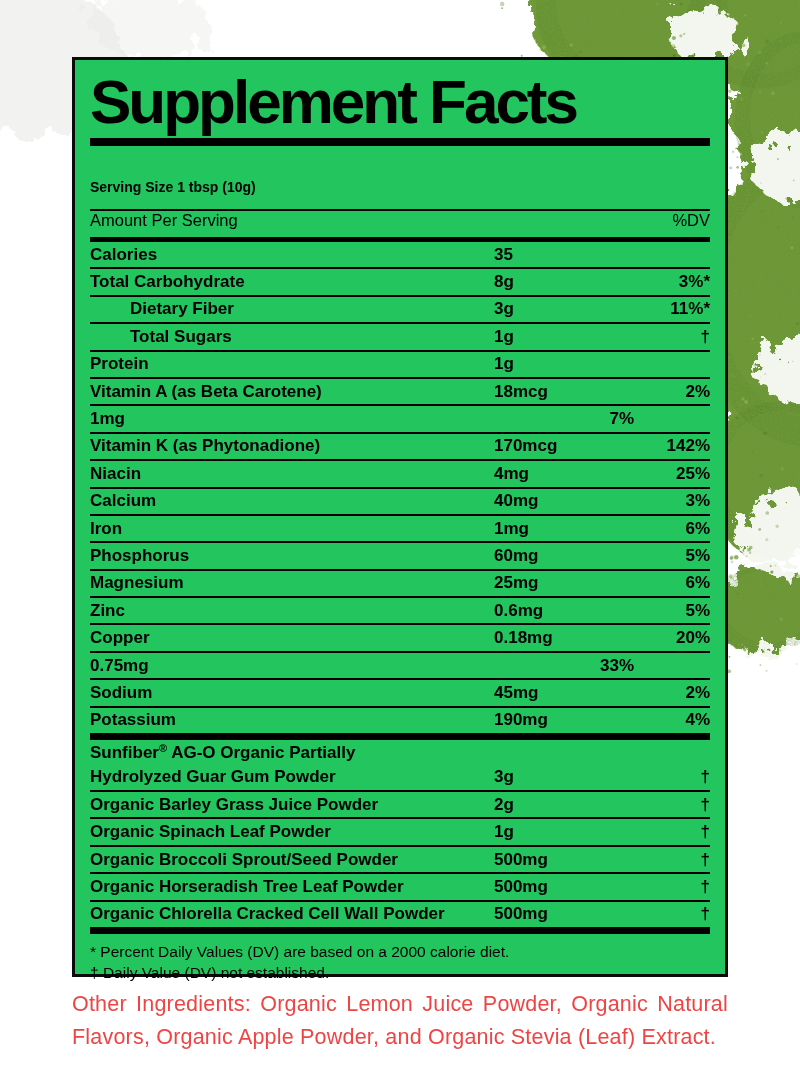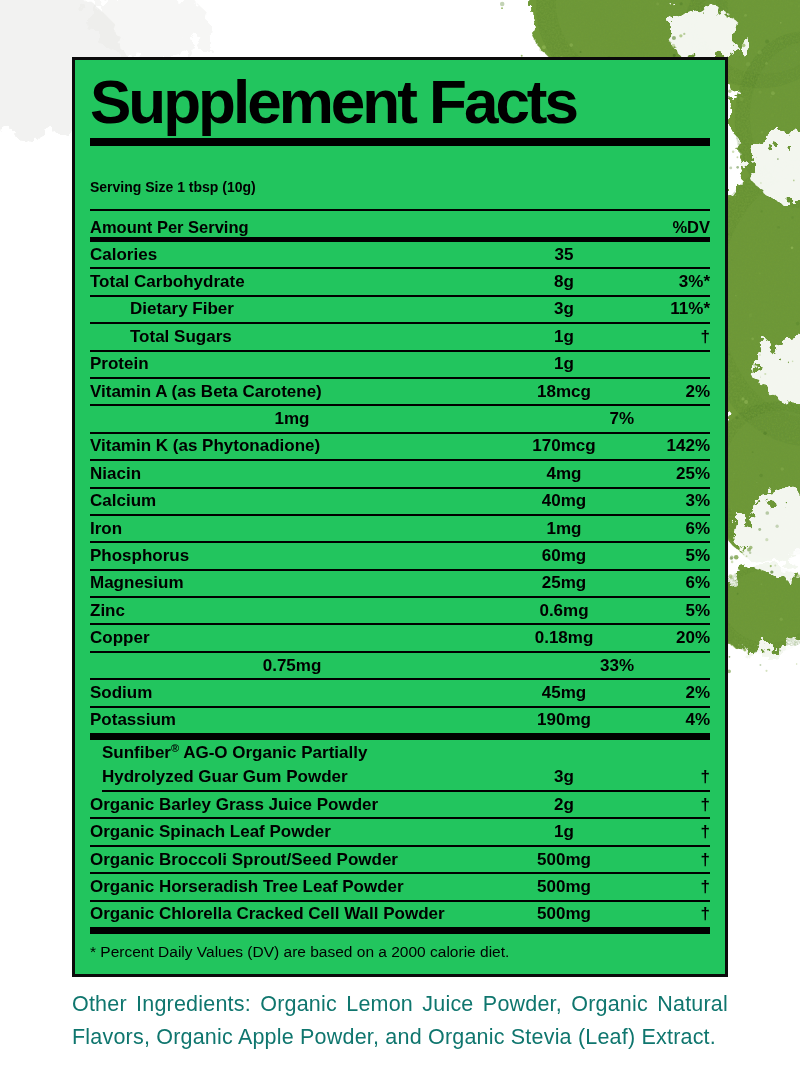--- a/index.html
+++ b/index.html
@@ -17,48 +17,48 @@
     padding:8px 15px 0 15px;
   }
   .lbl-title{
     font-weight:bold;font-size:62px;letter-spacing:-3px;line-height:64px;
     white-space:nowrap;margin:2px 0 4px 0;
   }
   .bar-heavy{height:8px;background:#000;margin:2px 0 7px 0;}
   .serving-line{font-weight:bold;font-size:14px;line-height:29px;margin-top:27px;}
   .rule-thin{height:2px;background:#000;margin:7px 0 0 0;}
   .aps-row{
-    display:flex;justify-content:space-between;align-items:flex-end;
-    font-weight:bold;font-size:16.5px;height:26px;
+    display:flex;justify-content:space-between;align-items:flex-start;
+    font-weight:normal;font-size:16.5px;height:26px;
   }
   .bar-mid{height:5px;background:#000;margin:0;}
 
   .rows{}
   .row{
     display:grid;grid-template-columns:1fr 140px 76px;
     align-items:center;height:25.4px;
     border-bottom:2px solid #000;
     font-weight:bold;font-size:17px;
   }
   .row .name{white-space:nowrap;}
   .row.indent .name{padding-left:40px;}
-  .row .amt{text-align:center;}
+  .row .amt{text-align:left;}
   .row .dv{text-align:right;}
-  .row.tall{height:50px;align-items:end;margin-left:12px;}
+  .row.tall{height:50px;align-items:end;}
   .row.tall .name{line-height:24px;padding-bottom:1px;}
   .row.tall .amt,.row.tall .dv{padding-bottom:3px;}
   .row.bar-after{border-bottom-width:7px;}
   sup.reg{font-size:11px;line-height:0;vertical-align:6px;}
 
   .footnotes{padding:7px 0 0 0;}
   .footnote{font-size:15.5px;line-height:21.5px;font-weight:normal;}
 
   .other-ingredients{
     position:absolute;left:72px;top:988px;width:656px;
-    font-size:21.5px;line-height:33px;color:#0f766e;
+    font-size:21.5px;line-height:33px;color:#ef4444;
     text-align:justify;text-align-last:left;letter-spacing:.2px;
   }
 </style>
 </head>
 <body>
 
 <svg id="powder-bg" viewBox="0 0 800 1067" xmlns="http://www.w3.org/2000/svg" aria-hidden="true">
   <defs>
     <filter id="rough" x="-40%" y="-40%" width="180%" height="180%">
       <feTurbulence type="fractalNoise" baseFrequency="0.055" numOctaves="4" seed="8" result="n"></feTurbulence>
@@ -468,16 +468,17 @@
       </div>
       <div class="row bar-after">
         <div class="cell name">Organic Chlorella Cracked Cell Wall Powder</div>
         <div class="cell amt">500mg</div>
         <div class="cell dv">†</div>
       </div>
     </div>
 
   <div class="footnotes">
     <div class="footnote">* Percent Daily Values (DV) are based on a 2000 calorie diet.</div>
+    <div class="footnote">† Daily Value (DV) not established.</div>
   </div>
 </div>
 
 <div class="other-ingredients">Other Ingredients: Organic Lemon Juice Powder, Organic Natural Flavors, Organic Apple Powder, and Organic Stevia (Leaf) Extract.</div>
 
 </body></html>

